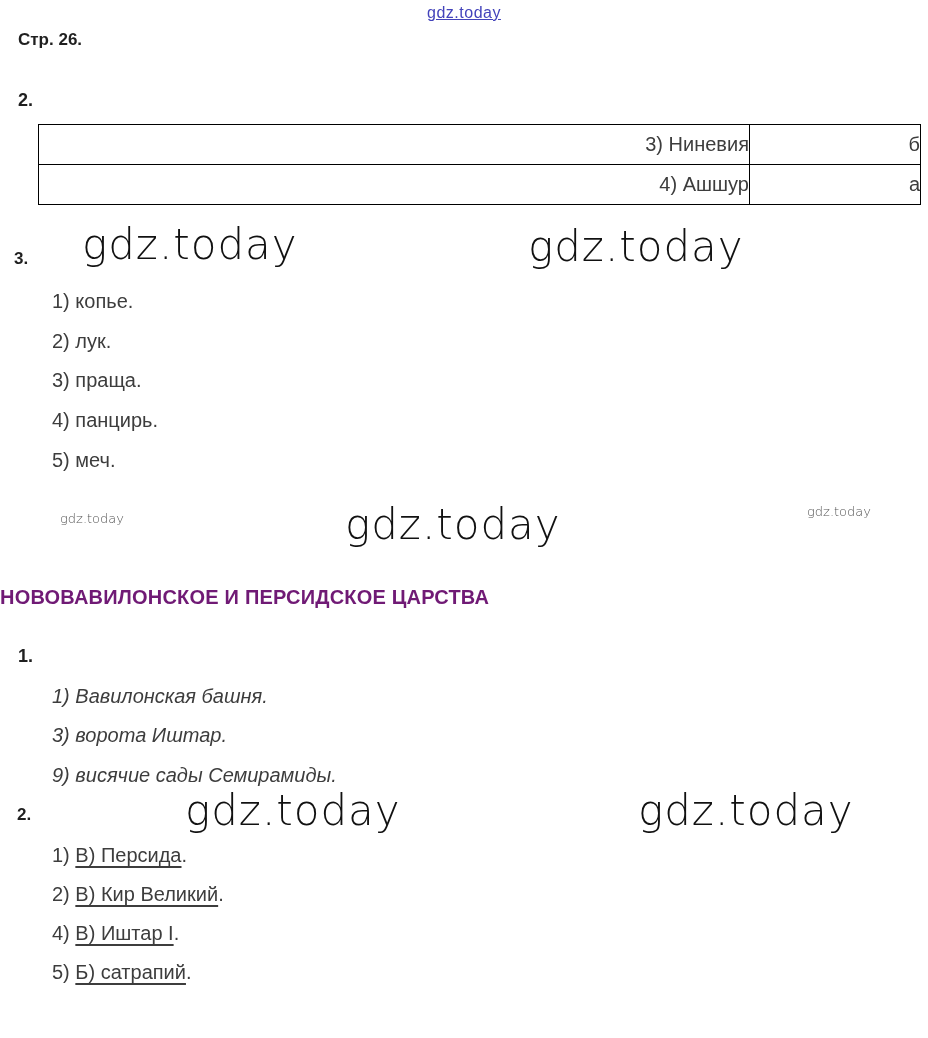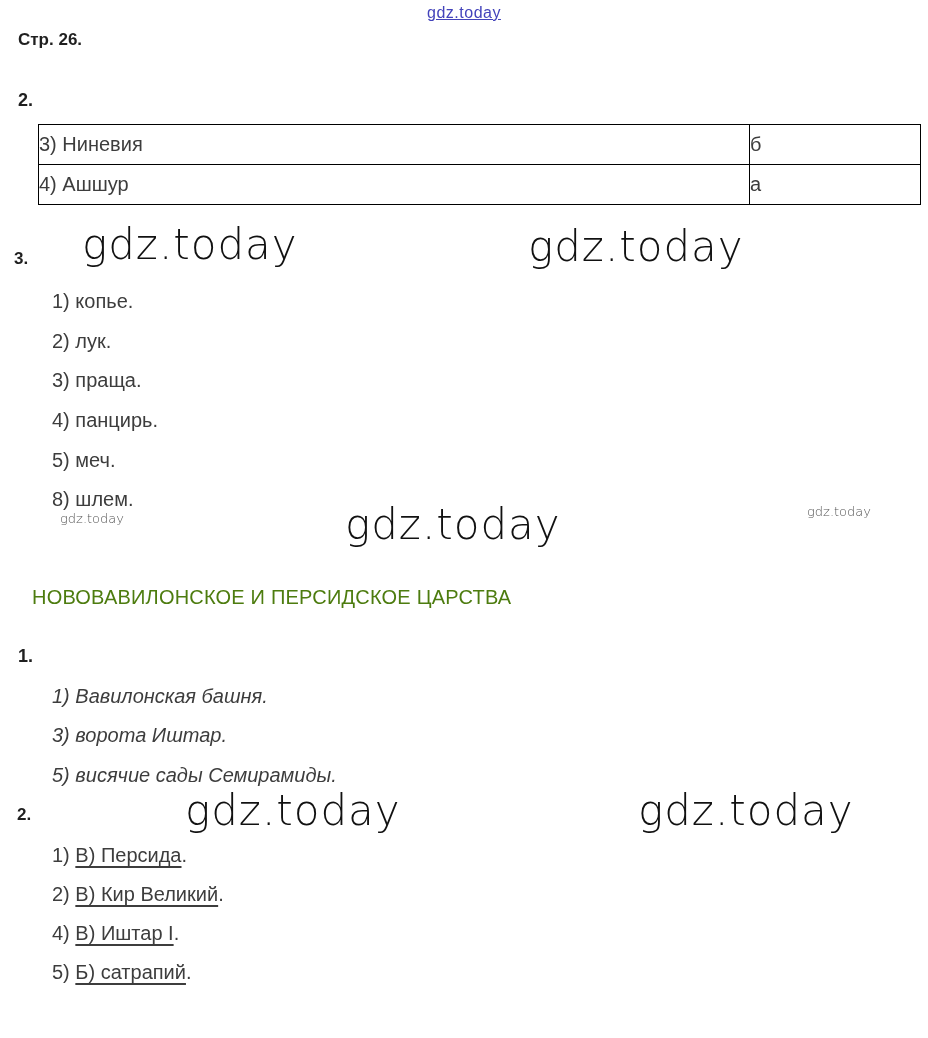--- a/index.html
+++ b/index.html
@@ -48,21 +48,21 @@
   
   .answers-table {
     left: 38px; top: 124px;
     width: 880px;
     border-collapse: collapse;
     table-layout: fixed;
   }
   .answers-table td {
     border: 1.5px solid #000000;
     height: 39px;
-    text-align: left;
+    text-align: right;
     vertical-align: middle;
     font-size: 20px;
     color: #3d3d3d;
     padding: 0;
   }
   .answers-table .col-q { width: 710px; }
   .answers-table .col-a { width: 170px; }
 
   
   .wm-large {
@@ -99,25 +99,25 @@
     white-space: nowrap;
   }
   .list-t3 { top: 282px; }
   .list-t3 .li { line-height: 39.7px; height: 39.7px; }
   .list-n1 { top: 677px; font-style: italic; }
   .list-n1 .li { line-height: 39.4px; height: 39.4px; }
   .list-n2 { top: 836px; }
   .list-n2 .li { line-height: 39px; height: 39px; }
 
   .chapter-heading {
-    left: 32px; top: 586px;
+    left: 0; top: 586px;
     font-size: 20px;
-    font-weight: normal;
+    font-weight: bold;
     letter-spacing: 0.2px;
-    color: #4d7c0f;
+    color: #701a75;
     white-space: nowrap;
   }
 
   .underlined {
     text-decoration: underline;
     text-underline-offset: 4px;
     text-decoration-thickness: 1.5px;
   }
 </style>
 </head>
@@ -145,34 +145,33 @@
 <div class="abs task-num tnum-3">3.</div>
 <div class="abs wm-large wm3a">gdz.today</div>
 <div class="abs wm-large wm3b">gdz.today</div>
 
 <div class="abs answer-list list-t3">
   <div class="li">1) копье.</div>
   <div class="li">2) лук.</div>
   <div class="li">3) праща.</div>
   <div class="li">4) панцирь.</div>
   <div class="li">5) меч.</div>
-  <div class="li">8) шлем.</div>
 </div>
 
 <div class="abs wm-small wm-small-left">gdz.today</div>
 <div class="abs wm-large wm-mid">gdz.today</div>
 <div class="abs wm-small wm-small-right">gdz.today</div>
 
 <div class="abs chapter-heading">НОВОВАВИЛОНСКОЕ И ПЕРСИДСКОЕ ЦАРСТВА</div>
 
 <div class="abs task-num tnum-n1">1.</div>
 <div class="abs answer-list list-n1">
   <div class="li">1) Вавилонская башня.</div>
   <div class="li">3) ворота Иштар.</div>
-  <div class="li">5) висячие сады Семирамиды.</div>
+  <div class="li">9) висячие сады Семирамиды.</div>
 </div>
 
 <div class="abs task-num tnum-n2">2.</div>
 <div class="abs wm-large wm2a">gdz.today</div>
 <div class="abs wm-large wm2b">gdz.today</div>
 
 <div class="abs answer-list list-n2">
   <div class="li"><span>1) </span><span class="underlined">В) Персида</span><span>.</span></div>
   <div class="li"><span>2) </span><span class="underlined">В) Кир Великий</span><span>.</span></div>
   <div class="li"><span>4) </span><span class="underlined">В) Иштар I</span><span>.</span></div>

